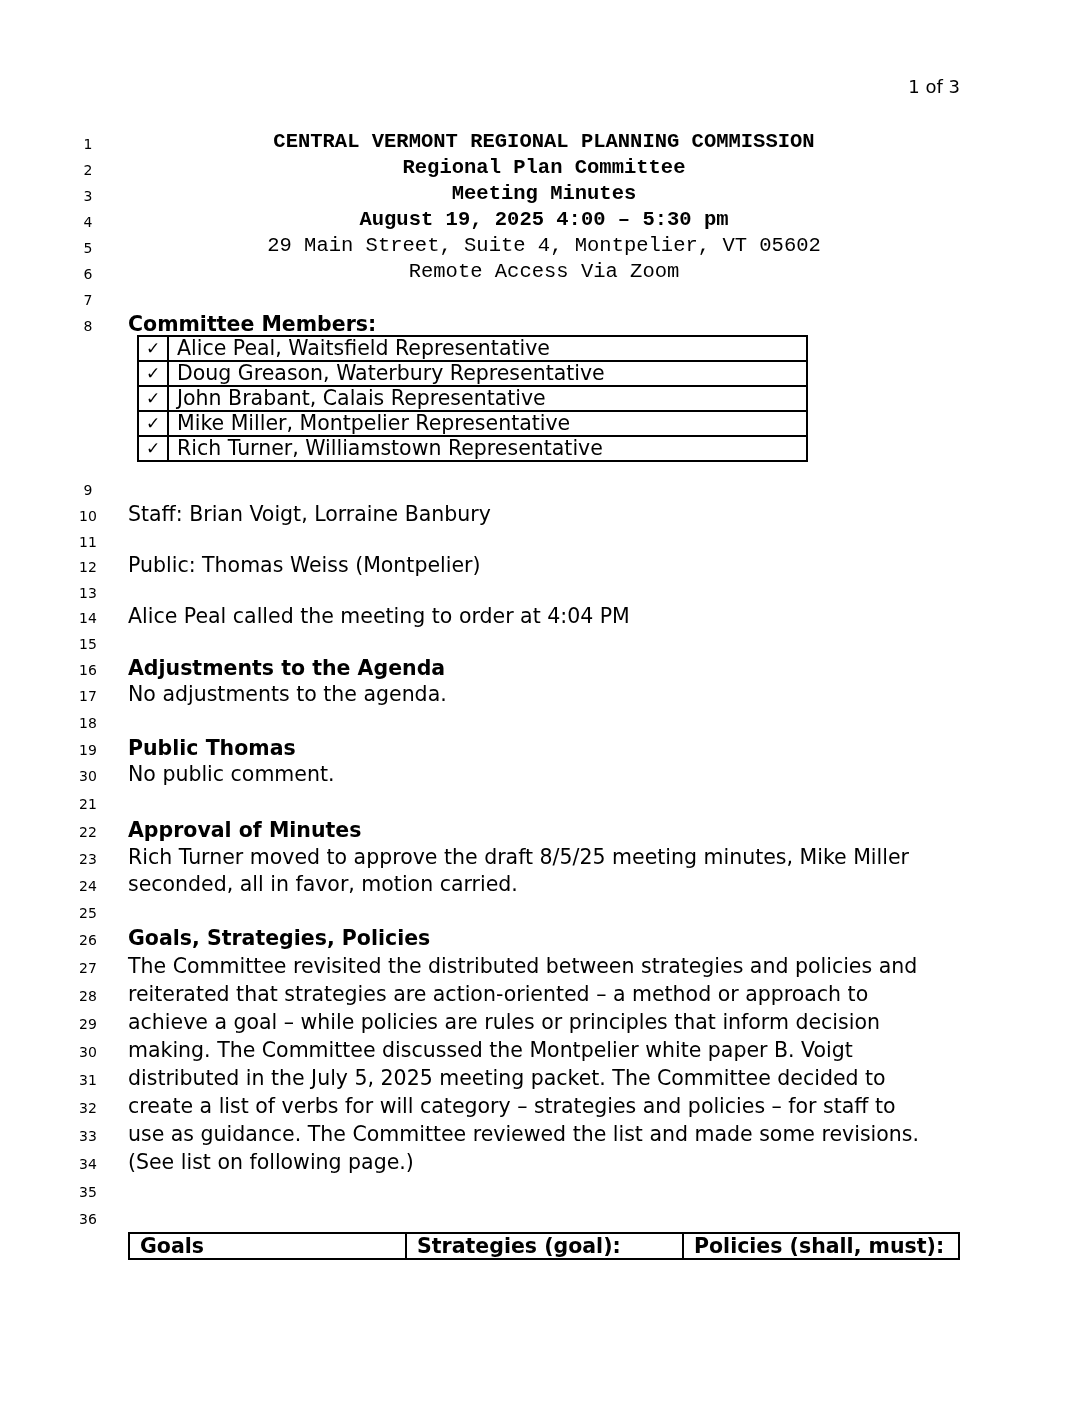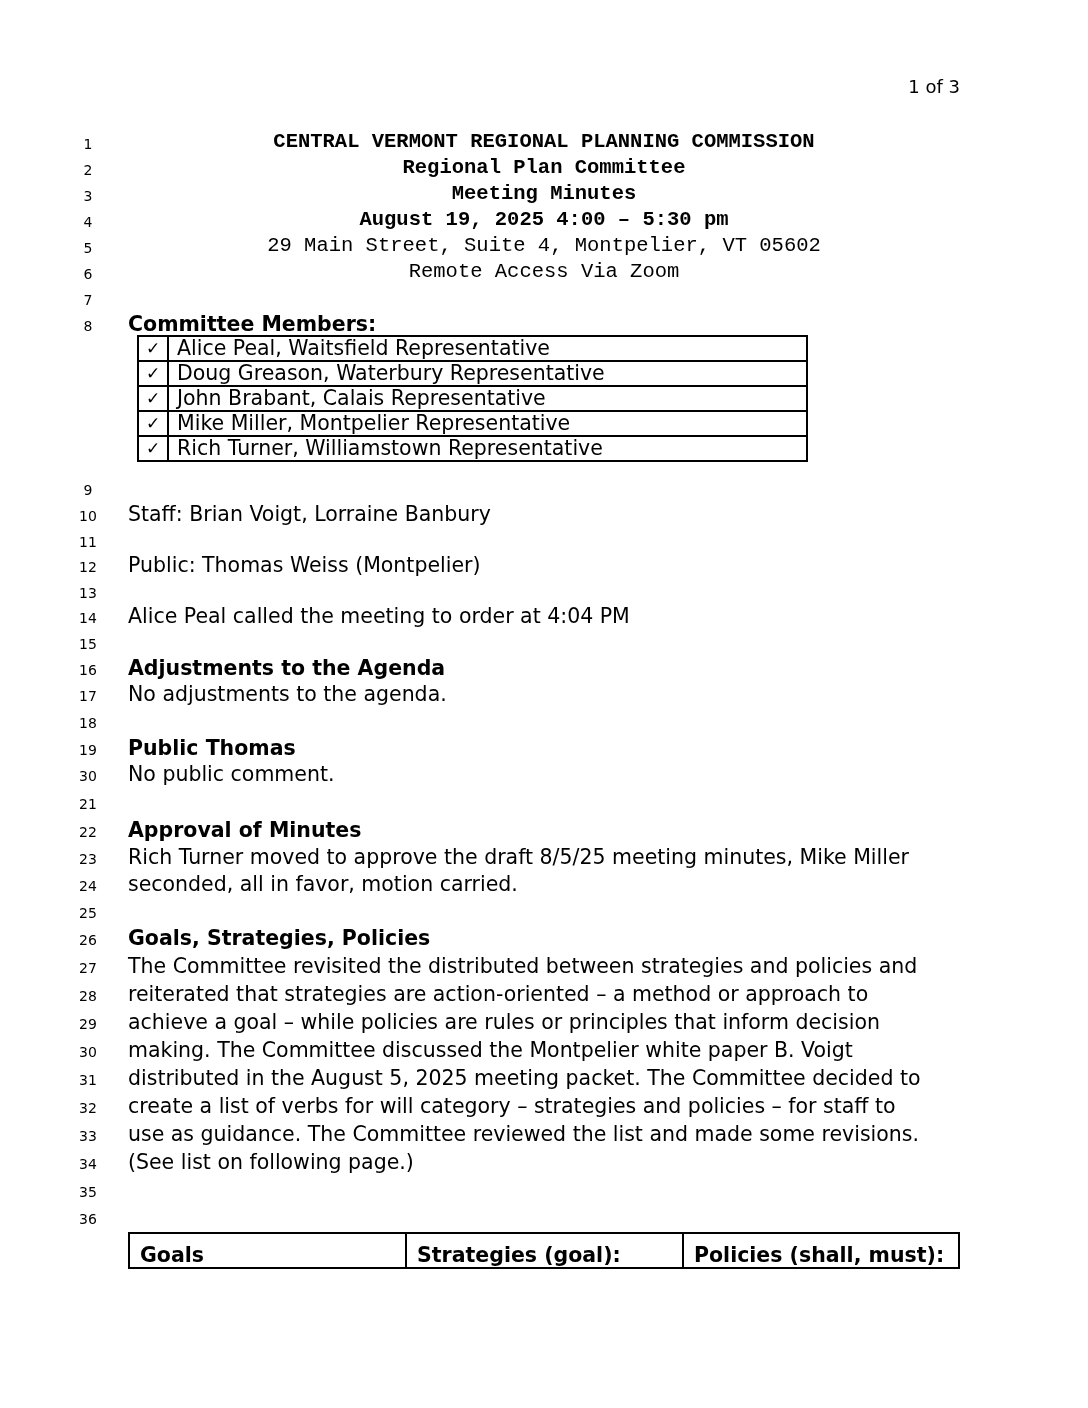--- a/index.html
+++ b/index.html
@@ -7,21 +7,21 @@
          font-family: "DejaVu Sans", sans-serif; color: #000; }
   .page-num { position: absolute; top: 76px; right: 128px; font-size: 18px; }
   .ln { position: absolute; left: 78px; width: 20px; text-align: center; font-size: 14px; }
   .line { position: absolute; left: 128px; font-size: 20.5px; white-space: nowrap; }
   .center { position: absolute; left: 128px; width: 832px; text-align: center; font-size: 20.5px; white-space: nowrap; font-family: Liberation Mono, monospace; }
   .b { font-weight: bold; }
   table.members { position: absolute; left: 137px; top: 335px; width: 671px; border-collapse: collapse; font-size: 20.5px; }
   table.members td { border: 2px solid #000; padding: 0 0 0 8px; height: 23px; line-height: 23px; }
   table.members td.chk { width: 28px; text-align: center; padding: 0; font-size: 17px; }
   table.gsp { position: absolute; left: 128px; top: 1232px; width: 832px; border-collapse: collapse; font-size: 20.5px; font-weight: bold; }
-  table.gsp td { border: 2px solid #000; padding: 9px 0 0 10px; height: 24px; line-height: 24px; }
+  table.gsp td { border: 2px solid #000; padding: 0 0 0 10px; height: 24px; line-height: 24px; }
   .normal { font-weight: bold; }
 </style>
 </head>
 <body>
 
 <div class="page-num">1 of 3</div>
 
 <div>
   <div class="ln" style="top:136px">1</div>
   <div class="ln" style="top:162px">2</div>
@@ -106,21 +106,21 @@
 
 <div class="line b" style="top:818px">Approval of Minutes</div>
 <div class="line" style="top:845px">Rich Turner moved to approve the draft 8/5/25 meeting minutes, Mike Miller</div>
 <div class="line" style="top:872px">seconded, all in favor, motion carried.</div>
 
 <div class="line b" style="top:926px">Goals, Strategies, Policies</div>
 <div class="line" style="top:954px">The Committee revisited the distributed between strategies and policies and</div>
 <div class="line" style="top:982px">reiterated that strategies are action-oriented – a method or approach to</div>
 <div class="line" style="top:1010px">achieve a goal – while policies are rules or principles that inform decision</div>
 <div class="line" style="top:1038px">making. The Committee discussed the Montpelier white paper B. Voigt</div>
-<div class="line" style="top:1066px">distributed in the August 5, 2025 meeting packet. The Committee decided to</div>
+<div class="line" style="top:1066px">distributed in the July 5, 2025 meeting packet. The Committee decided to</div>
 <div class="line" style="top:1094px">create a list of verbs for will category – strategies and policies – for staff to</div>
 <div class="line" style="top:1122px">use as guidance. The Committee reviewed the list and made some revisions.</div>
 <div class="line" style="top:1150px">(See list on following page.)</div>
 
 <table class="gsp">
   <tbody>
       <tr>
     <td style="width:265px">Goals</td>
     <td style="width:265px">Strategies (goal):</td>
     <td><span>Policies (shall,</span><span class="normal"> must</span><span>):</span></td>

